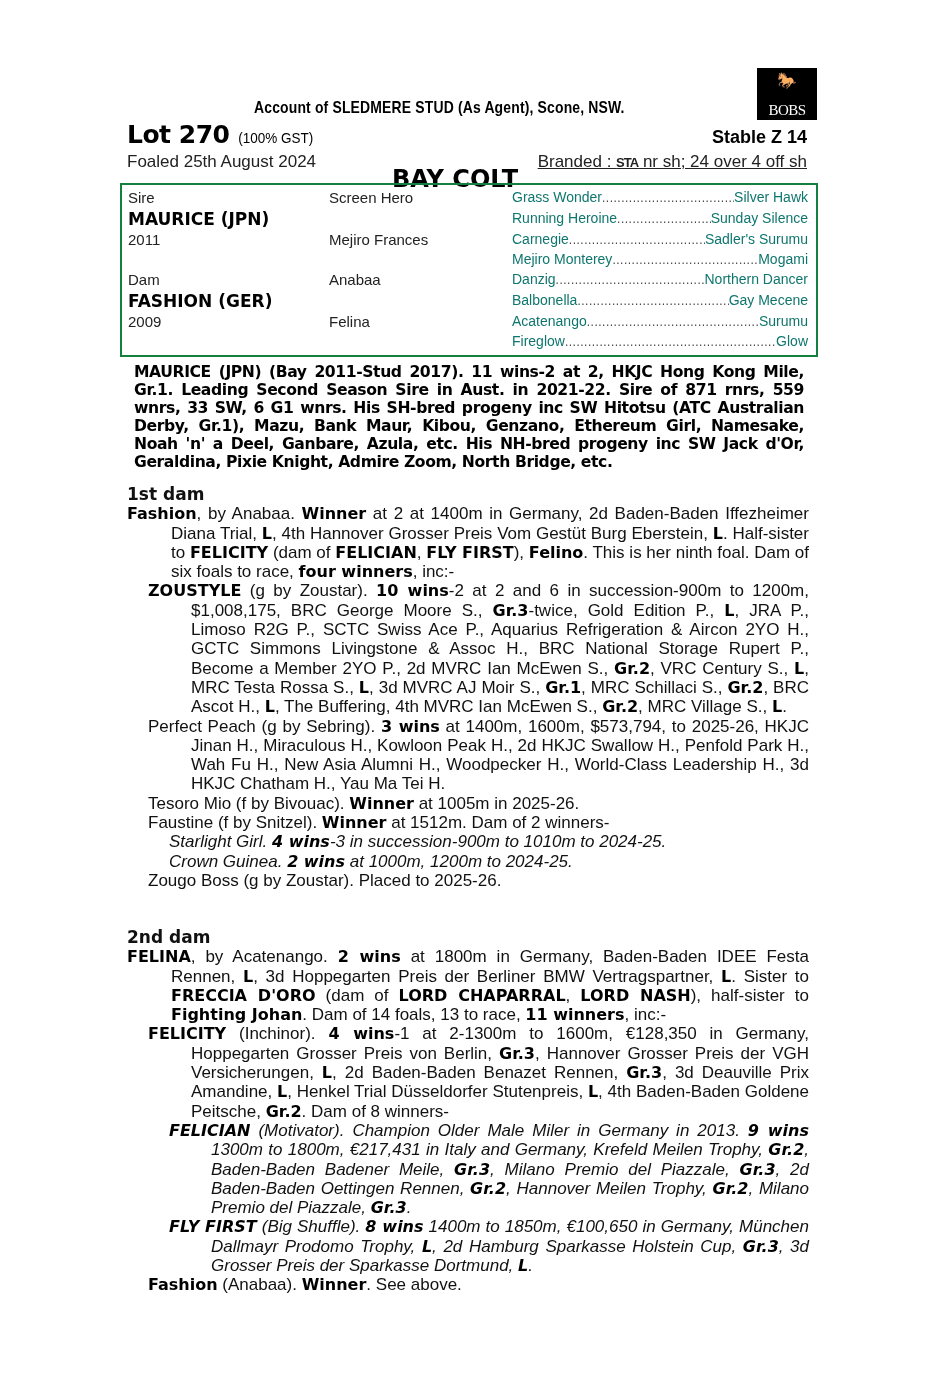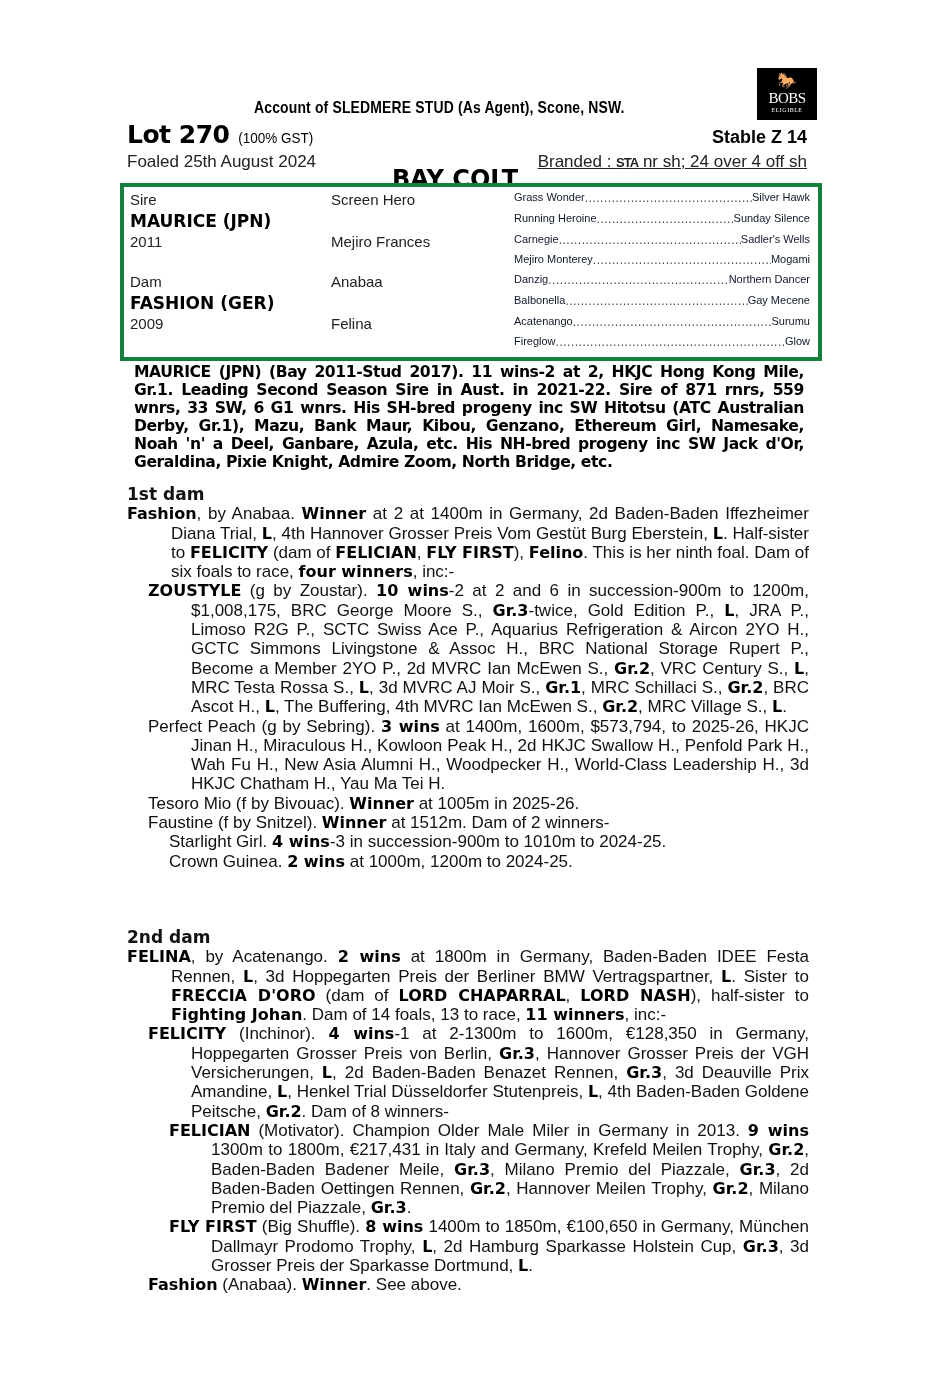--- a/index.html
+++ b/index.html
@@ -2,49 +2,49 @@
 <html><head>
 <meta charset="utf-8">
 <style>
   html, body { margin:0; padding:0; background:#ffffff; }
   body { width:938px; height:1400px; position:relative; overflow:hidden; color:#000;
          font-family:"Liberation Sans", sans-serif; }
   .page { position:absolute; left:0; top:0; width:938px; height:1400px; }
   .logo { position:absolute; left:757px; top:68px; width:60px; height:52px; background:#000;
           color:#fff; text-align:center; }
   .logo .horse { display:block; font-size:16px; line-height:20px; margin-top:3px; }
-  .logo .bobs { display:block; font-family:"Liberation Serif", serif; font-size:15px; line-height:15px; letter-spacing:-0.5px; }
+  .logo .bobs { display:block; font-family:"Liberation Serif", serif; font-size:15px; line-height:15px; letter-spacing:-0.5px;margin-top:12px; }
   .logo .elig { display:block; font-family:"Liberation Serif", serif; font-size:6px; line-height:8px; letter-spacing:0.5px; }
   .account { position:absolute; left:254px; top:98px; font-weight:bold; font-size:17px;
              transform:scaleX(0.82); transform-origin:left top; white-space:nowrap; letter-spacing:0.2px; }
   .lot { position:absolute; left:127px; top:120px; white-space:nowrap; }
   .lot .num { font-weight:900; font-size:25px; font-family:"DejaVu Sans", sans-serif; letter-spacing:-0.5px; }
   .lot .gst { font-size:15px; transform:scaleX(0.9); display:inline-block; }
   .colt { position:absolute; left:392px; top:121px; font-weight:900; font-size:24px; font-family:"DejaVu Sans", sans-serif;margin-top:44px; }
   .stable { position:absolute; right:131px; top:127px; font-weight:900; font-size:18px; font-family:Liberation Sans, sans-serif; }
   .foaled { position:absolute; left:127px; top:152px; font-size:17px; color:#222; }
   .branded { position:absolute; right:131px; top:152px; font-size:17px; color:#222; white-space:nowrap;text-decoration:underline; }
   .brand-glyph { font-size:13px; font-weight:bold; letter-spacing:-1px; }
-  .ped { position:absolute; left:120px; top:183px; width:694px; height:170px; border:4px solid #15803d; }
+  .ped { position:absolute; left:120px; top:183px; width:694px; height:170px; border:2px solid #15803d; }
   .ped .cell { position:absolute; font-size:15px; white-space:nowrap; color:#222; }
   .ped .big { font-weight:900; font-family:"DejaVu Sans", sans-serif; font-size:17px; color:#000; }
-  .ped .line { position:absolute; left:390px; width:296px; font-size:11px; color:#0f172a; display:flex; }
+  .ped .line { position:absolute; left:390px; width:296px; font-size:14px; color:#0f766e; display:flex; }
   .ped .line .l { white-space:nowrap; }
   .ped .line .dots { flex:1; overflow:hidden; white-space:nowrap; color:#444; }
   .ped .line .dots::after { content:"............................................................................................................"; font-size:12px; letter-spacing:0.5px; }
   .ped .line .r { white-space:nowrap; }
   .sirebox { position:absolute; left:134px; top:363px; width:670px; font-family:"DejaVu Sans", sans-serif;
              font-weight:900; font-size:15.6px; line-height:18px; text-align:justify; letter-spacing:-0.4px; }
   .sec { position:absolute; left:127px; width:682px; font-size:17px; line-height:19.3px; color:#111; }
   .sec h3 { margin:0; font-family:"DejaVu Sans", sans-serif; font-weight:900; font-size:17px; }
   .sec p { margin:0; text-align:justify; }
   .b { font-family:"DejaVu Sans", sans-serif; font-weight:900; font-size:16px; color:#000; }
   .h0 { padding-left:44px; text-indent:-44px; }
   .h1 { padding-left:64px; text-indent:-43px; }
-  .h2 { padding-left:84px; text-indent:-42px; }
+  .h2 { padding-left:84px; text-indent:-42px;font-style:italic; }
 </style>
 </head>
 <body>
 
 <div class="page">
 
   <div class="logo">
     <span class="horse">🐎</span>
     <span class="bobs">BOBS</span>
     <span class="elig">ELIGIBLE</span>
@@ -83,21 +83,21 @@
         <span class="r">Silver Hawk</span>
       </div>
     <div class="line" style="top:25px">
         <span class="l">Running Heroine</span>
         <span class="dots"></span>
         <span class="r">Sunday Silence</span>
       </div>
     <div class="line" style="top:46px">
         <span class="l">Carnegie</span>
         <span class="dots"></span>
-        <span class="r">Sadler's Wells</span>
+        <span class="r">Sadler's Surumu</span>
       </div>
     <div class="line" style="top:66px">
         <span class="l">Mejiro Monterey</span>
         <span class="dots"></span>
         <span class="r">Mogami</span>
       </div>
     <div class="line" style="top:86px">
         <span class="l">Danzig</span>
         <span class="dots"></span>
         <span class="r">Northern Dancer</span>
@@ -124,20 +124,21 @@
   <div class="sec" style="top:485px">
     <h3>1st dam</h3>
     <div id="fd-entries">
         <p class="h0"><span class="b">Fashion</span>, by Anabaa. <span class="b">Winner</span> at 2 at 1400m in Germany, 2d Baden-Baden Iffezheimer Diana Trial, <span class="b">L</span>, 4th Hannover Grosser Preis Vom Gestüt Burg Eberstein, <span class="b">L</span>. Half-sister to <span class="b">FELICITY</span> (dam of <span class="b">FELICIAN</span>, <span class="b">FLY FIRST</span>), <span class="b">Felino</span>. This is her ninth foal. Dam of six foals to race, <span class="b">four winners</span>, inc:-</p>
         <p class="h1"><span class="b">ZOUSTYLE</span> (g by Zoustar). <span class="b">10 wins</span>-2 at 2 and 6 in succession-900m to 1200m, $1,008,175, BRC George Moore S., <span class="b">Gr.3</span>-twice, Gold Edition P., <span class="b">L</span>, JRA P., Limoso R2G P., SCTC Swiss Ace P., Aquarius Refrigeration &amp; Aircon 2YO H., GCTC Simmons Livingstone &amp; Assoc H., BRC National Storage Rupert P., Become a Member 2YO P., 2d MVRC Ian McEwen S., <span class="b">Gr.2</span>, VRC Century S., <span class="b">L</span>, MRC Testa Rossa S., <span class="b">L</span>, 3d MVRC AJ Moir S., <span class="b">Gr.1</span>, MRC Schillaci S., <span class="b">Gr.2</span>, BRC Ascot H., <span class="b">L</span>, The Buffering, 4th MVRC Ian McEwen S., <span class="b">Gr.2</span>, MRC Village S., <span class="b">L</span>.</p>
         <p class="h1">Perfect Peach (g by Sebring). <span class="b">3 wins</span> at 1400m, 1600m, $573,794, to 2025-26, HKJC Jinan H., Miraculous H., Kowloon Peak H., 2d HKJC Swallow H., Penfold Park H., Wah Fu H., New Asia Alumni H., Woodpecker H., World-Class Leadership H., 3d HKJC Chatham H., Yau Ma Tei H.</p>
         <p class="h1">Tesoro Mio (f by Bivouac). <span class="b">Winner</span> at 1005m in 2025-26.</p>
         <p class="h1">Faustine (f by Snitzel). <span class="b">Winner</span> at 1512m. Dam of 2 winners-</p>
         <p class="h2">Starlight Girl. <span class="b">4 wins</span>-3 in succession-900m to 1010m to 2024-25.</p>
         <p class="h2">Crown Guinea. <span class="b">2 wins</span> at 1000m, 1200m to 2024-25.</p>
+        <p class="h1">Zougo Boss (g by Zoustar). Placed to 2025-26.</p>
       </div>
   </div>
 
   <div class="sec" style="top:928px">
     <h3>2nd dam</h3>
     <div id="sd-entries">
         <p class="h0"><span class="b">FELINA</span>, by Acatenango. <span class="b">2 wins</span> at 1800m in Germany, Baden-Baden IDEE Festa Rennen, <span class="b">L</span>, 3d Hoppegarten Preis der Berliner BMW Vertragspartner, <span class="b">L</span>. Sister to <span class="b">FRECCIA D'ORO</span> (dam of <span class="b">LORD CHAPARRAL</span>, <span class="b">LORD NASH</span>), half-sister to <span class="b">Fighting Johan</span>. Dam of 14 foals, 13 to race, <span class="b">11 winners</span>, inc:-</p>
         <p class="h1"><span class="b">FELICITY</span> (Inchinor). <span class="b">4 wins</span>-1 at 2-1300m to 1600m, €128,350 in Germany, Hoppegarten Grosser Preis von Berlin, <span class="b">Gr.3</span>, Hannover Grosser Preis der VGH Versicherungen, <span class="b">L</span>, 2d Baden-Baden Benazet Rennen, <span class="b">Gr.3</span>, 3d Deauville Prix Amandine, <span class="b">L</span>, Henkel Trial Düsseldorfer Stutenpreis, <span class="b">L</span>, 4th Baden-Baden Goldene Peitsche, <span class="b">Gr.2</span>. Dam of 8 winners-</p>
         <p class="h2"><span class="b">FELICIAN</span> (Motivator). Champion Older Male Miler in Germany in 2013. <span class="b">9 wins</span> 1300m to 1800m, €217,431 in Italy and Germany, Krefeld Meilen Trophy, <span class="b">Gr.2</span>, Baden-Baden Badener Meile, <span class="b">Gr.3</span>, Milano Premio del Piazzale, <span class="b">Gr.3</span>, 2d Baden-Baden Oettingen Rennen, <span class="b">Gr.2</span>, Hannover Meilen Trophy, <span class="b">Gr.2</span>, Milano Premio del Piazzale, <span class="b">Gr.3</span>.</p>
         <p class="h2"><span class="b">FLY FIRST</span> (Big Shuffle). <span class="b">8 wins</span> 1400m to 1850m, €100,650 in Germany, München Dallmayr Prodomo Trophy, <span class="b">L</span>, 2d Hamburg Sparkasse Holstein Cup, <span class="b">Gr.3</span>, 3d Grosser Preis der Sparkasse Dortmund, <span class="b">L</span>.</p>

